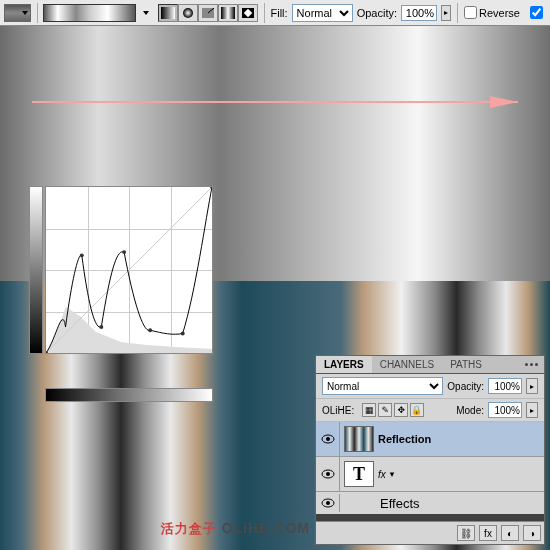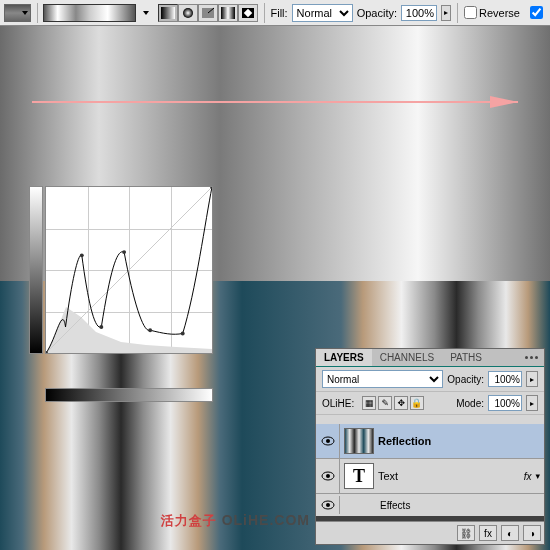--- a/index.html
+++ b/index.html
@@ -57,32 +57,32 @@
   .lp-tab.active { background: #d6d6d6; font-weight: bold; color: #000; }
   .lp-close { margin-left: auto; padding: 0 6px; display: flex; align-items: center; gap: 2px; }
   .lp-close span { width: 3px; height: 3px; background: #444; border-radius: 50%; }
   .lp-row { display: flex; align-items: center; padding: 3px 6px; gap: 4px; border-bottom: 1px solid #bbb; }
   .lp-select { flex: 1; height: 18px; border: 1px solid #7b9ebd; background: #fff; font-size: 10px; }
   .lp-num { width: 34px; height: 16px; border: 1px solid #7b9ebd; text-align: right; padding-right: 1px; font-size: 10px; }
   .lp-lock-icons { display: flex; gap: 2px; margin-left: 4px; }
   .lp-lock-icons span { width: 14px; height: 14px; border: 1px solid #888; background: #e0e0e0; display: flex; align-items: center; justify-content: center; font-size: 9px; }
   .lp-layers { background: #c8c8c8; }
   .lp-layer { display: flex; align-items: center; border-bottom: 1px solid #999; background: #d6d6d6; }
-  .lp-layer.selected { background: #b0c4de; margin-top: 9px; }
+  .lp-layer.selected { background: #b0c4de; }
   .lp-eye { width: 24px; height: 34px; border-right: 1px solid #999; display: flex; align-items: center; justify-content: center; }
   .lp-thumb { width: 30px; height: 26px; margin: 4px; border: 1px solid #666; background: #fff; }
   .lp-thumb.reflection { background: linear-gradient(90deg,#1e4a5a,#e8e8e8,#2a2a2a,#e8e8e8,#1e4a5a,#e8e8e8,#2a2a2a); }
   .lp-thumb.text { display: flex; align-items: center; justify-content: center; font-family: serif; font-size: 18px; font-weight: bold; }
   .lp-name { flex: 1; font-size: 11px; }
   .lp-fx { font-size: 10px; margin-right: 4px; font-style: italic; }
-  .lp-fx-row { display: flex; align-items: center; font-size: 10px; padding: 2px 4px 2px 60px; background: #d6d6d6; border-bottom: 5px solid #404040; }
+  .lp-fx-row { display: flex; align-items: center; font-size: 13px; padding: 2px 4px 2px 60px; background: #d6d6d6; border-bottom: 7px solid #404040; }
   .lp-footer { display: flex; background: #d6d6d6; padding: 3px; gap: 4px; justify-content: flex-end; border-top: 1px solid #888; }
   .lp-footer span { width: 18px; height: 16px; border: 1px solid #888; background: #e0e0e0; display: flex; align-items: center; justify-content: center; font-size: 10px; }
 
-  .watermark { position: absolute; bottom: 20px; right: 240px; font-size: 14px; color: #4a4a4a; font-weight: bold; letter-spacing: 1px; z-index: 3; }
+  .watermark { position: absolute; bottom: 12px; right: 240px; font-size: 14px; color: #4a4a4a; font-weight: bold; letter-spacing: 1px; z-index: 3; }
   .watermark .cn { color: #d04040; font-size: 13px; font-family: SimSun, sans-serif; }
 </style>
 </head>
 <body>
 
 <div class="options-bar">
   <div class="swatch-picker"></div>
   <div class="sep"></div>
   <div class="grad-preview"></div>
   <div class="grad-types">
@@ -232,21 +232,20 @@
         <span class="lp-name" style="font-weight:bold">Reflection</span>
       </div>
       <div class="lp-layer">
         <div class="lp-eye">
             <svg width="14" height="10">
               <ellipse cx="7" cy="5" rx="6" ry="4" fill="none" stroke="#000"></ellipse>
               <circle cx="7" cy="5" r="2" fill="#000"></circle>
             </svg>
           </div>
         <div class="lp-thumb text">T</div>
-        <span class="lp-name">Text</span>
         <span class="lp-fx">fx</span>
         <span style="margin-right:4px;font-size:9px">▾</span>
       </div>
       <div class="lp-fx-row">
         <div style="width:24px;margin-left:-60px;height:18px;border-right:1px solid #999;display:flex;align-items:center;justify-content:center">
             <svg width="14" height="10">
               <ellipse cx="7" cy="5" rx="6" ry="4" fill="none" stroke="#000"></ellipse>
               <circle cx="7" cy="5" r="2" fill="#000"></circle>
             </svg>
           </div>

